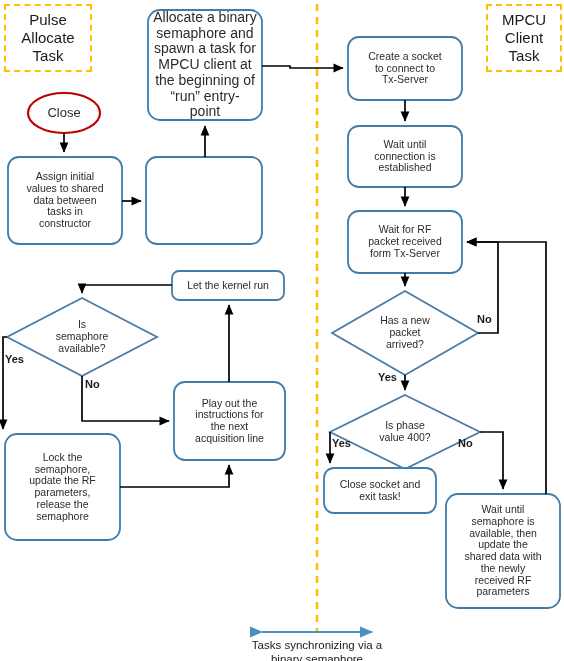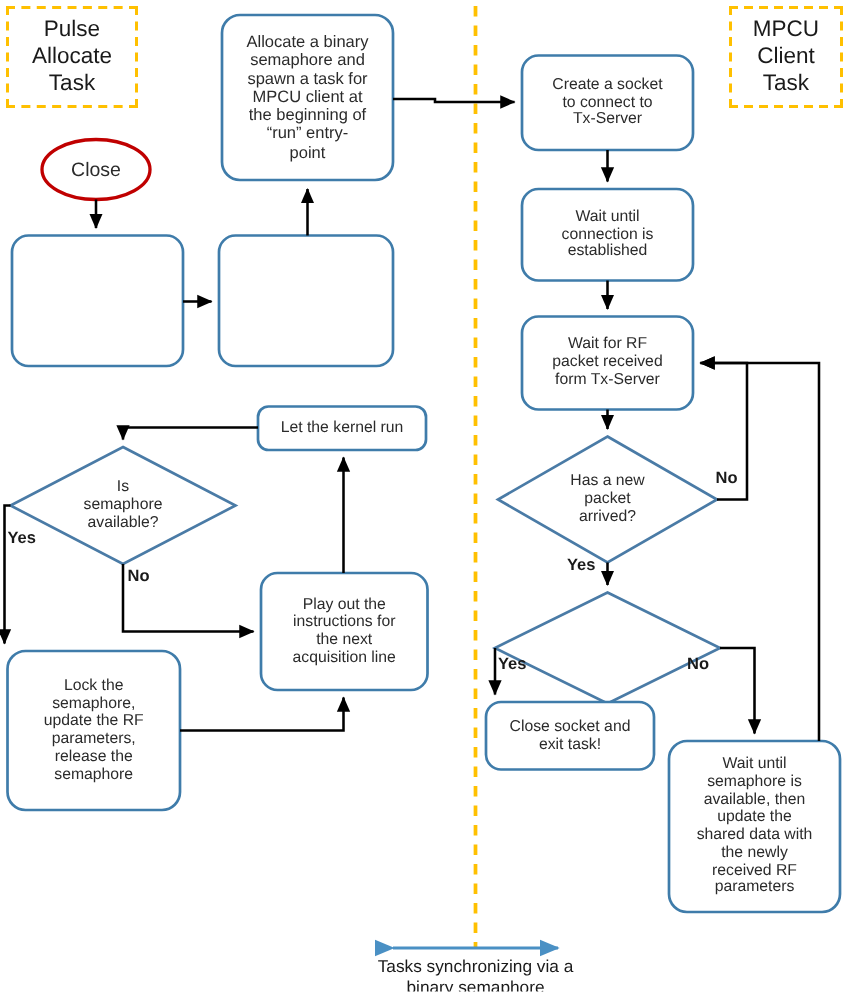--- a/index.html
+++ b/index.html
@@ -156,23 +156,28 @@
   <div class="title-box" style="left:4px; top:4px; width:84px; height:64px; font-size:15px;">Pulse
 Allocate
 Task</div>
 
   <div class="title-box" style="left:486px; top:4px; width:72px; height:64px; font-size:15px;">MPCU
 Client
 Task</div>
 
   <div class="node-text" style="left:28px; top:93px; width:72px; height:40px; font-size:13px;">Close</div>
 
-
-
-  <div class="node-text" style="left:148px; top:10px; width:114px; height:110px; font-size:11px;">Allocate a binary
+  <div class="node-text" style="left:8px; top:157px; width:114px; height:87px; font-size:10.5px;">Assign initial
+values to shared
+data between
+tasks in
+constructor</div>
+
+
+  <div class="node-text" style="left:148px; top:10px; width:114px; height:110px; font-size:14px;">Allocate a binary
 semaphore and
 spawn a task for
 MPCU client at
 the beginning of
 “run” entry-
 point</div>
 
   <div class="node-text" style="left:172px; top:271px; width:112px; height:29px; font-size:10.5px;">Let the kernel run</div>
 
   <div class="node-text" style="left:27px; top:307px; width:110px; height:60px; font-size:10.5px;">Is
@@ -200,20 +205,22 @@
 established</div>
 
   <div class="node-text" style="left:348px; top:211px; width:114px; height:62px; font-size:10.5px;">Wait for RF
 packet received
 form Tx-Server</div>
 
   <div class="node-text" style="left:352px; top:303px; width:106px; height:60px; font-size:10.5px;">Has a new
 packet
 arrived?</div>
 
+  <div class="node-text" style="left:352px; top:411px; width:106px; height:42px; font-size:10.5px;">Is phase
+value 400?</div>
 
   <div class="node-text" style="left:324px; top:468px; width:112px; height:45px; font-size:10.5px;">Close socket and
 exit task!</div>
 
   <div class="node-text" style="left:446px; top:494px; width:114px; height:114px; font-size:10.5px;">Wait until
 semaphore is
 available, then
 update the
 shared data with
 the newly

